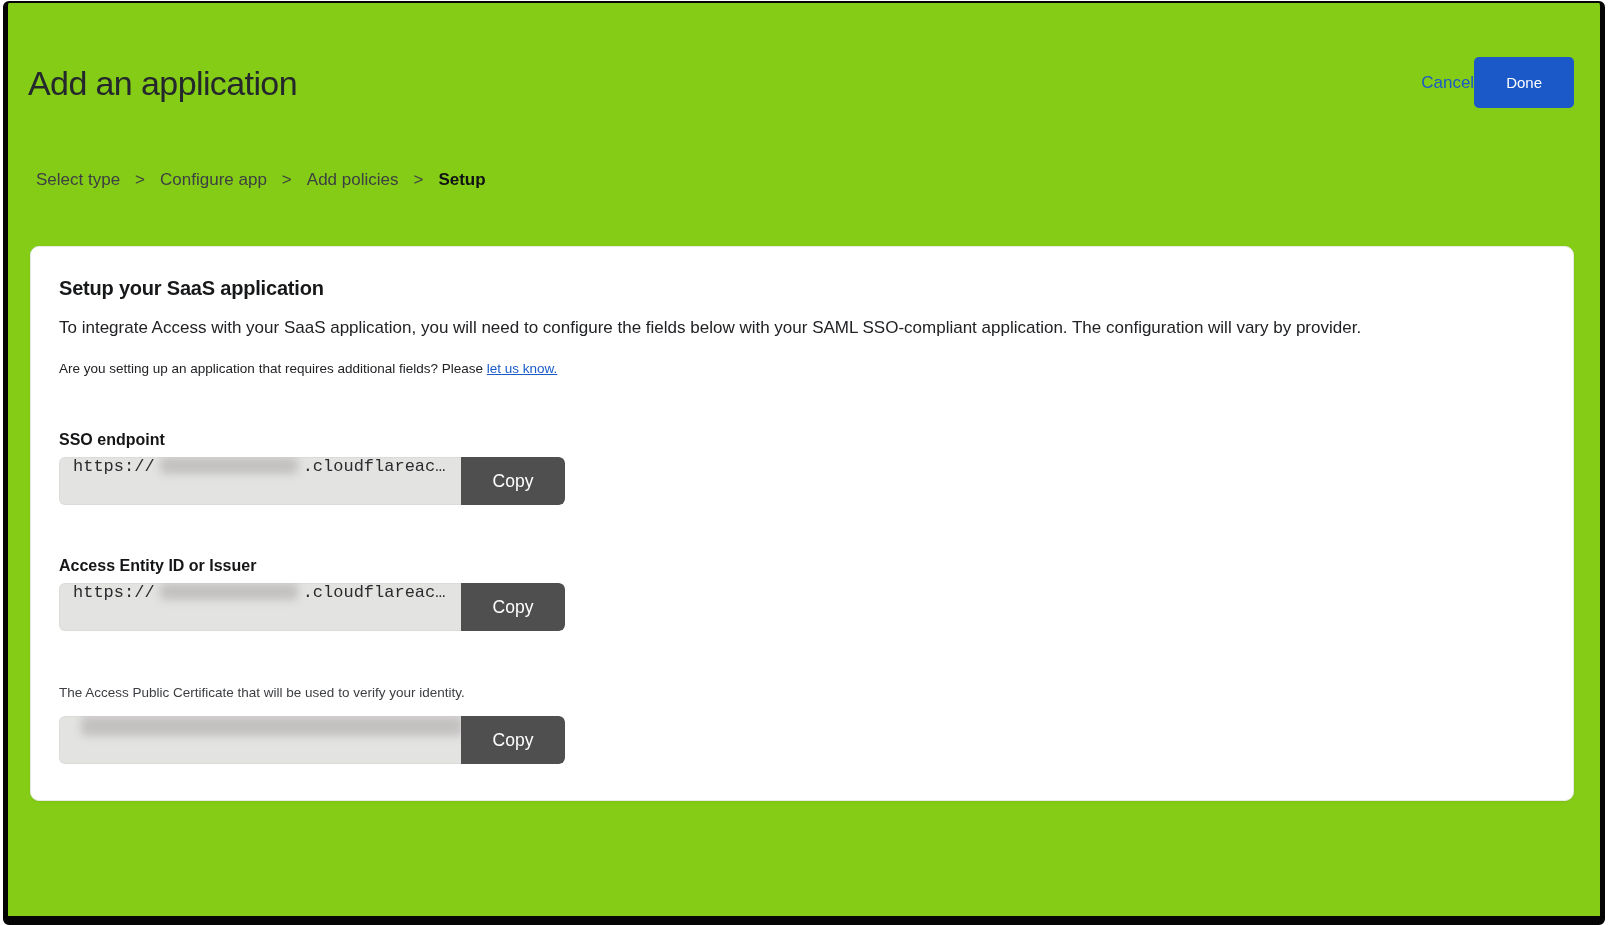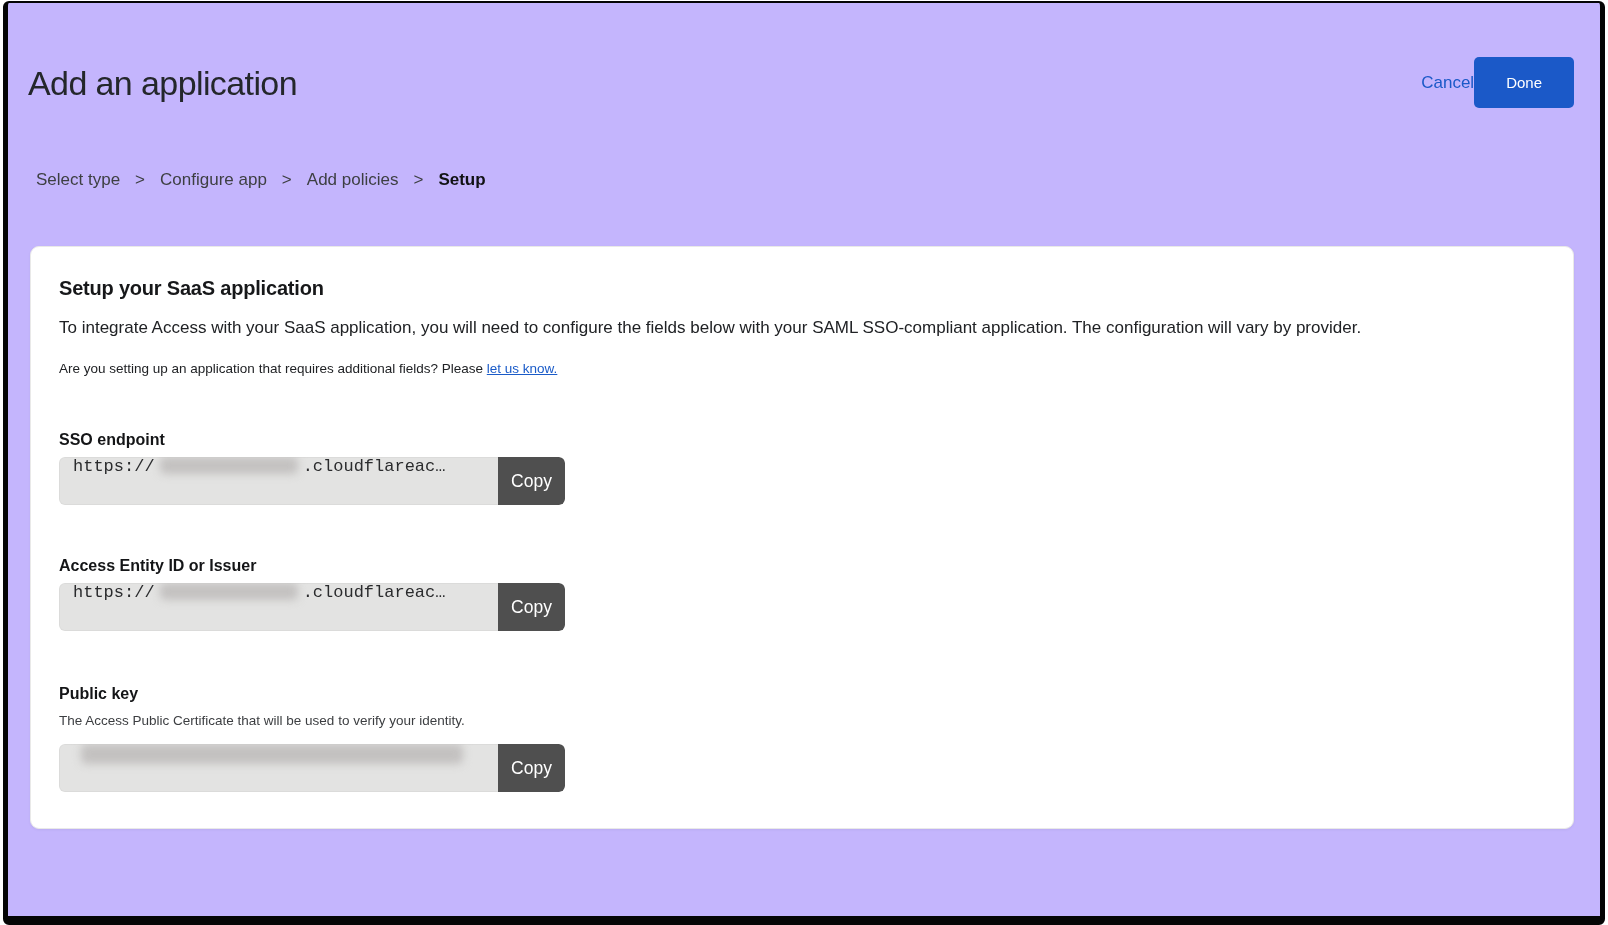--- a/index.html
+++ b/index.html
@@ -5,21 +5,21 @@
   * { box-sizing: border-box; }
   html,body { margin:0; padding:0; }
   body {
     width:1608px; height:925px; position:relative; overflow:hidden;
     background:#ffffff;
     font-family:"Liberation Sans", sans-serif;
     -webkit-font-smoothing:antialiased;
   }
   .screen-frame {
     position:absolute; left:3px; top:1px; width:1602px; height:924px;
-    background:#c4b5fd;
+    background:#84cc16;
     border:solid #050505;
     border-width:2px 5px 9px 5px;
     border-radius:6px;
     overflow:hidden;
   }
 
   
   .page-header {
     display:flex; justify-content:space-between; align-items:center;
     margin:54px 26px 0 20px;
@@ -88,21 +88,21 @@
     flex:1; display:flex; align-items:flex-start; padding:0 6px 0 14px;
     font-family:"Liberation Mono", "DejaVu Sans Mono", monospace;
     font-size:17px; color:#2a2b2d; white-space:nowrap; overflow:hidden;
   }
   .redacted-blob {
     height:17px; width:138px; margin:0 5px; border-radius:5px;
     background:#c3c1c0; filter:blur(4px); flex:none;
   }
   .copy-field.full-redact .redacted-blob { width:382px; height:20px; margin-left:8px; }
   .copy-button {
-    width:67px; flex:none; border:none; cursor:pointer;
+    width:104px; flex:none; border:none; cursor:pointer;
     background:#4f4f4f; color:#ffffff;
     font-size:17.5px; font-family:inherit;
     border-radius:0 6px 6px 0;
     display:flex; align-items:center; justify-content:center;
   }
 </style>
 </head>
 <body>
 
 <div class="screen-frame">
@@ -148,21 +148,20 @@
         <div class="copy-value">
           <span>https://</span>
           <span class="redacted-blob"></span>
           <span>.cloudflareac…</span>
         </div>
         <button class="copy-button">Copy</button>
       </div>
     </div>
 
     <div class="field-section last">
-      <h3 class="field-label">Public key</h3>
       <p class="field-desc">The Access Public Certificate that will be used to verify your identity.</p>
       <div class="copy-field full-redact">
         <div class="copy-value">
           <span></span>
           <span class="redacted-blob"></span>
           <span></span>
         </div>
         <button class="copy-button">Copy</button>
       </div>
     </div>

